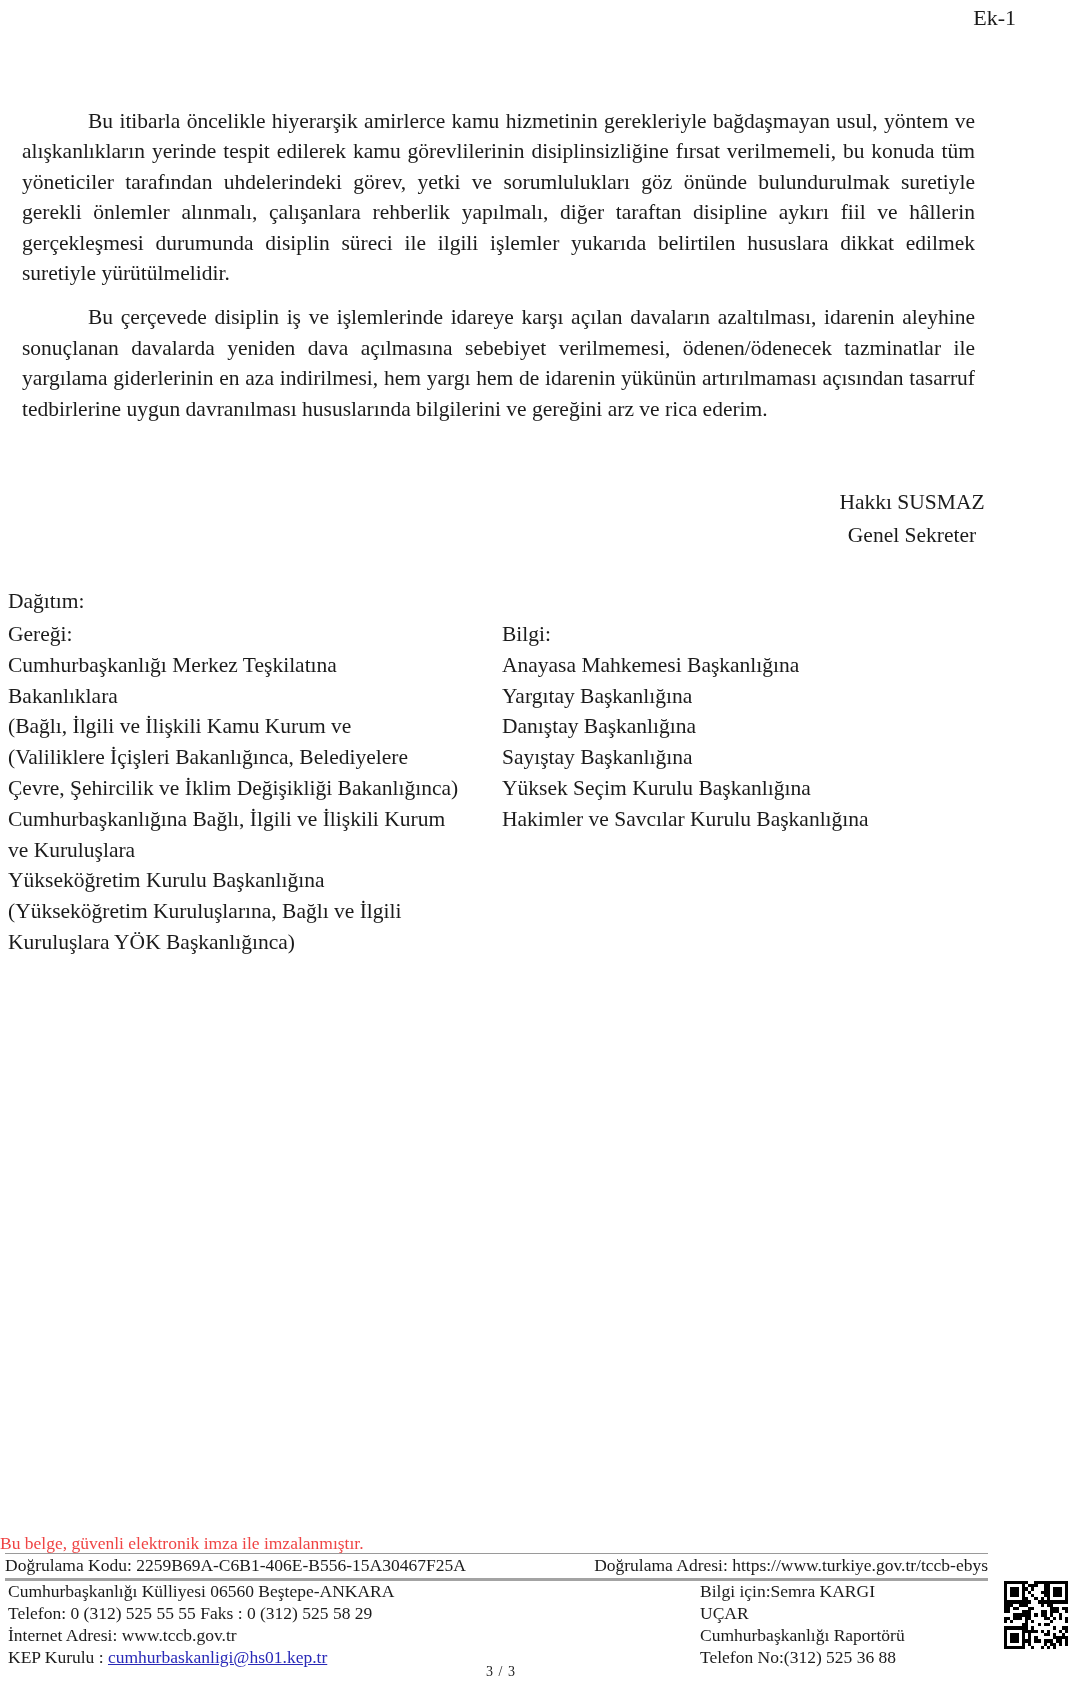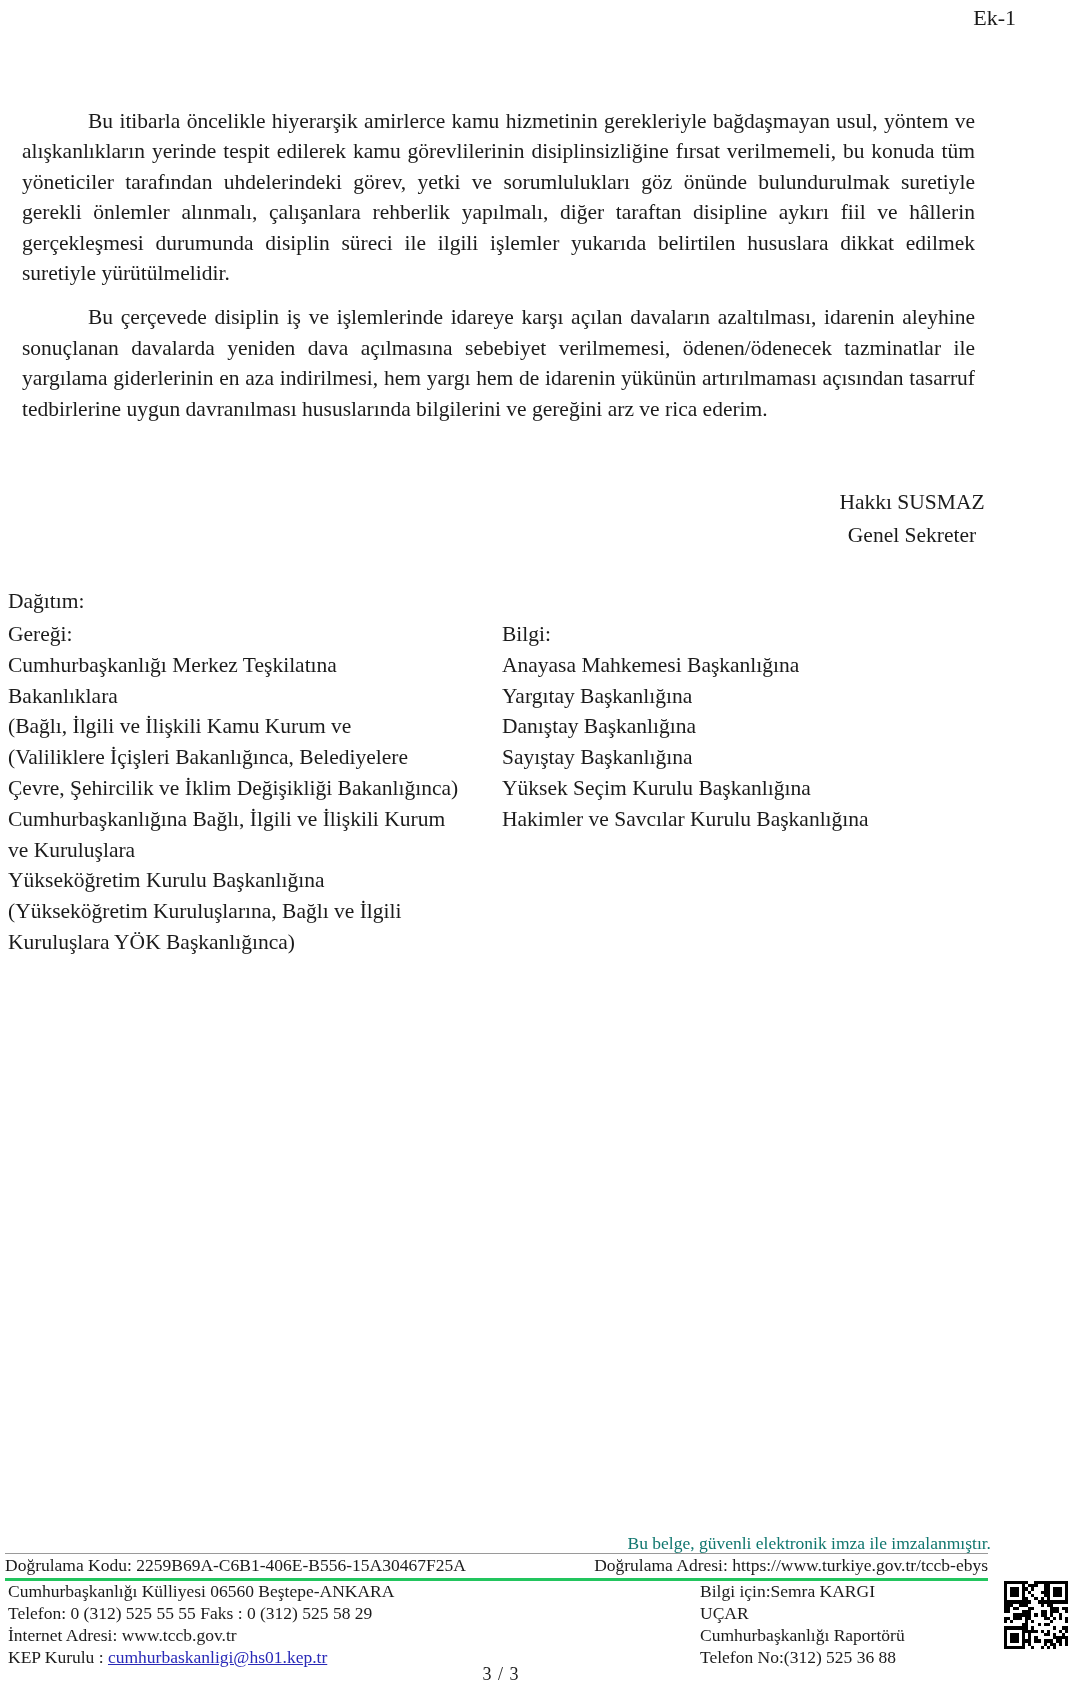--- a/index.html
+++ b/index.html
@@ -8,31 +8,31 @@
     font-family:"Liberation Serif","DejaVu Serif",serif;color:#1b1b1b;overflow:hidden;
   }
   .ek-label{position:absolute;top:5px;left:0;width:991px;text-align:right;font-size:22px;margin-left:25px;}
   .body-block{position:absolute;top:92px;left:8px;width:981px;font-size:21.5px;line-height:30.4px;text-align:justify;}
   .body-block p{margin:14px;text-indent:66px;}
   .signature{position:absolute;top:486px;left:802px;width:220px;text-align:center;font-size:21.5px;line-height:33px;}
   .dist-heading{position:absolute;top:586px;left:8px;font-size:21.5px;line-height:31px;}
   .col{position:absolute;top:619px;font-size:21.5px;line-height:30.8px;}
   .col-left{left:8px;width:488px;}
   .col-right{left:502px;width:488px;}
-  .footer-notice{position:absolute;top:1533px;left:0;width:991px;text-align:right;font-size:17.5px;color:#0f766e;}
+  .footer-notice{position:absolute;top:1533px;left:0;width:991px;text-align:left;font-size:17.5px;color:#ef4444;}
   .footer-verify{
     position:absolute;top:1553px;left:5px;width:983px;display:flex;justify-content:space-between;
     font-size:17.5px;line-height:21px;border-top:1px solid #9a9a9a;padding-top:1px;
-    border-bottom:3px solid #22c55e;padding-bottom:2px;
+    border-bottom:3px solid #a3a3a3;padding-bottom:2px;
   }
   .footer-address{position:absolute;top:1580px;left:8px;width:620px;font-size:17.5px;line-height:22px;}
   .footer-contact{position:absolute;top:1580px;left:700px;width:302px;text-align:left;font-size:17.5px;line-height:22px;}
   .kep-link{color:#2929b8;text-decoration:underline;}
   .qr{position:absolute;top:1581px;left:1004px;width:64px;height:68px;}
-  .page-number{position:absolute;top:1664px;left:0;width:1002px;text-align:center;font-size:18px;letter-spacing:1px;}
+  .page-number{position:absolute;top:1664px;left:0;width:1002px;text-align:center;font-size:14px;letter-spacing:1px;}
 </style>
 </head>
 <body>
 
 <div class="page">
 
   <div class="ek-label">Ek-1</div>
 
   <div class="body-block">
     <p>Bu itibarla öncelikle hiyerarşik amirlerce kamu hizmetinin gerekleriyle bağdaşmayan usul, yöntem ve alışkanlıkların yerinde tespit edilerek kamu görevlilerinin disiplinsizliğine fırsat verilmemeli, bu konuda tüm yöneticiler tarafından uhdelerindeki görev, yetki ve sorumlulukları göz önünde bulundurulmak suretiyle gerekli önlemler alınmalı, çalışanlara rehberlik yapılmalı, diğer taraftan disipline aykırı fiil ve hâllerin gerçekleşmesi durumunda disiplin süreci ile ilgili işlemler yukarıda belirtilen hususlara dikkat edilmek suretiyle yürütülmelidir.</p>

